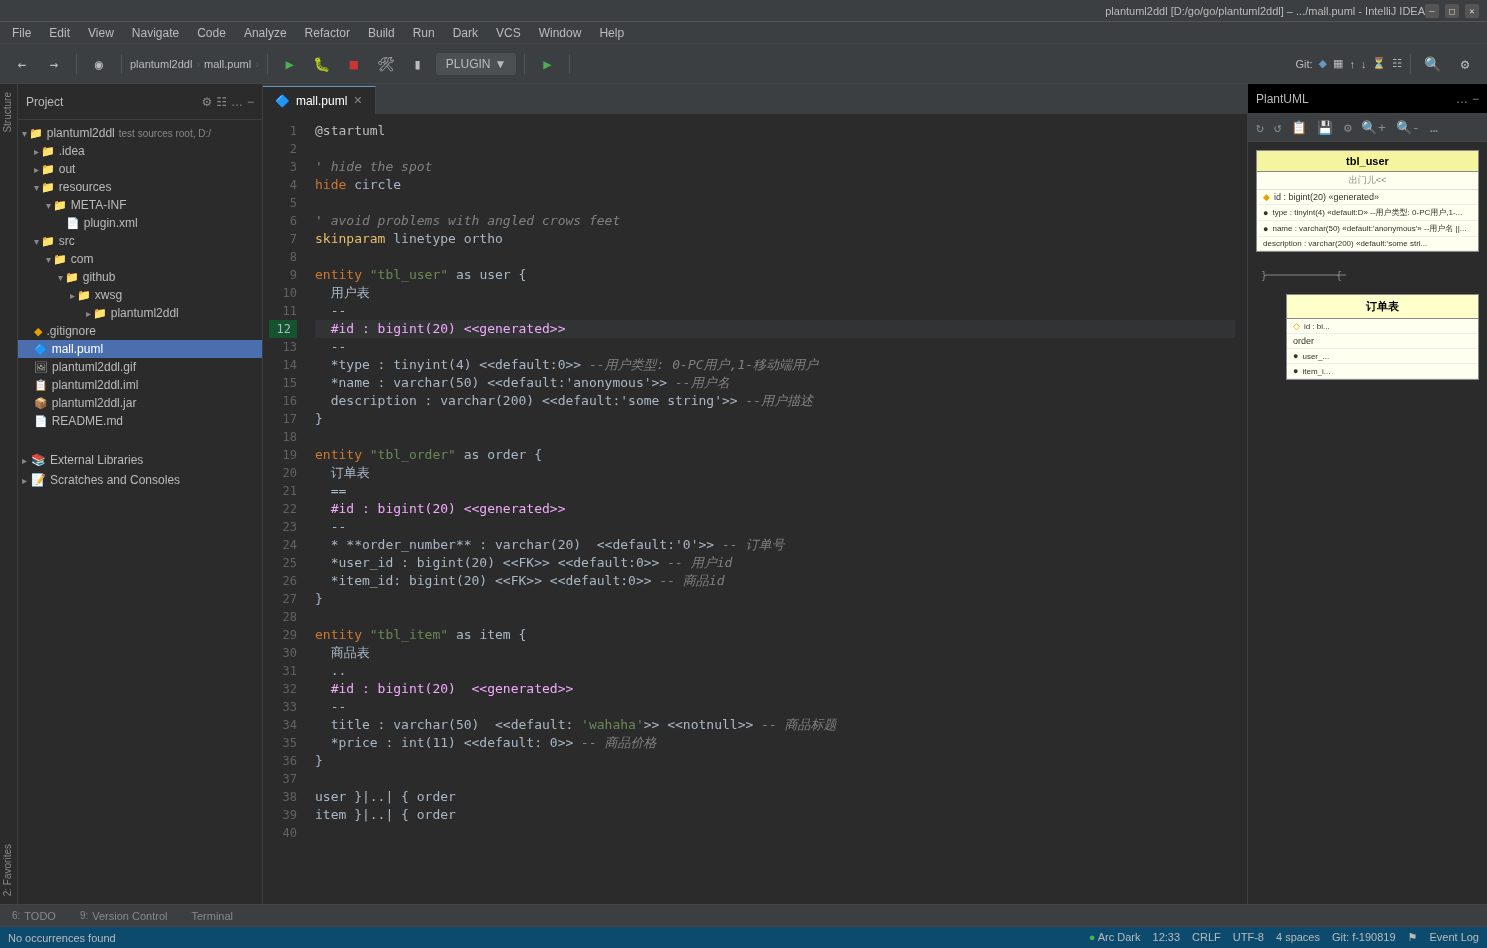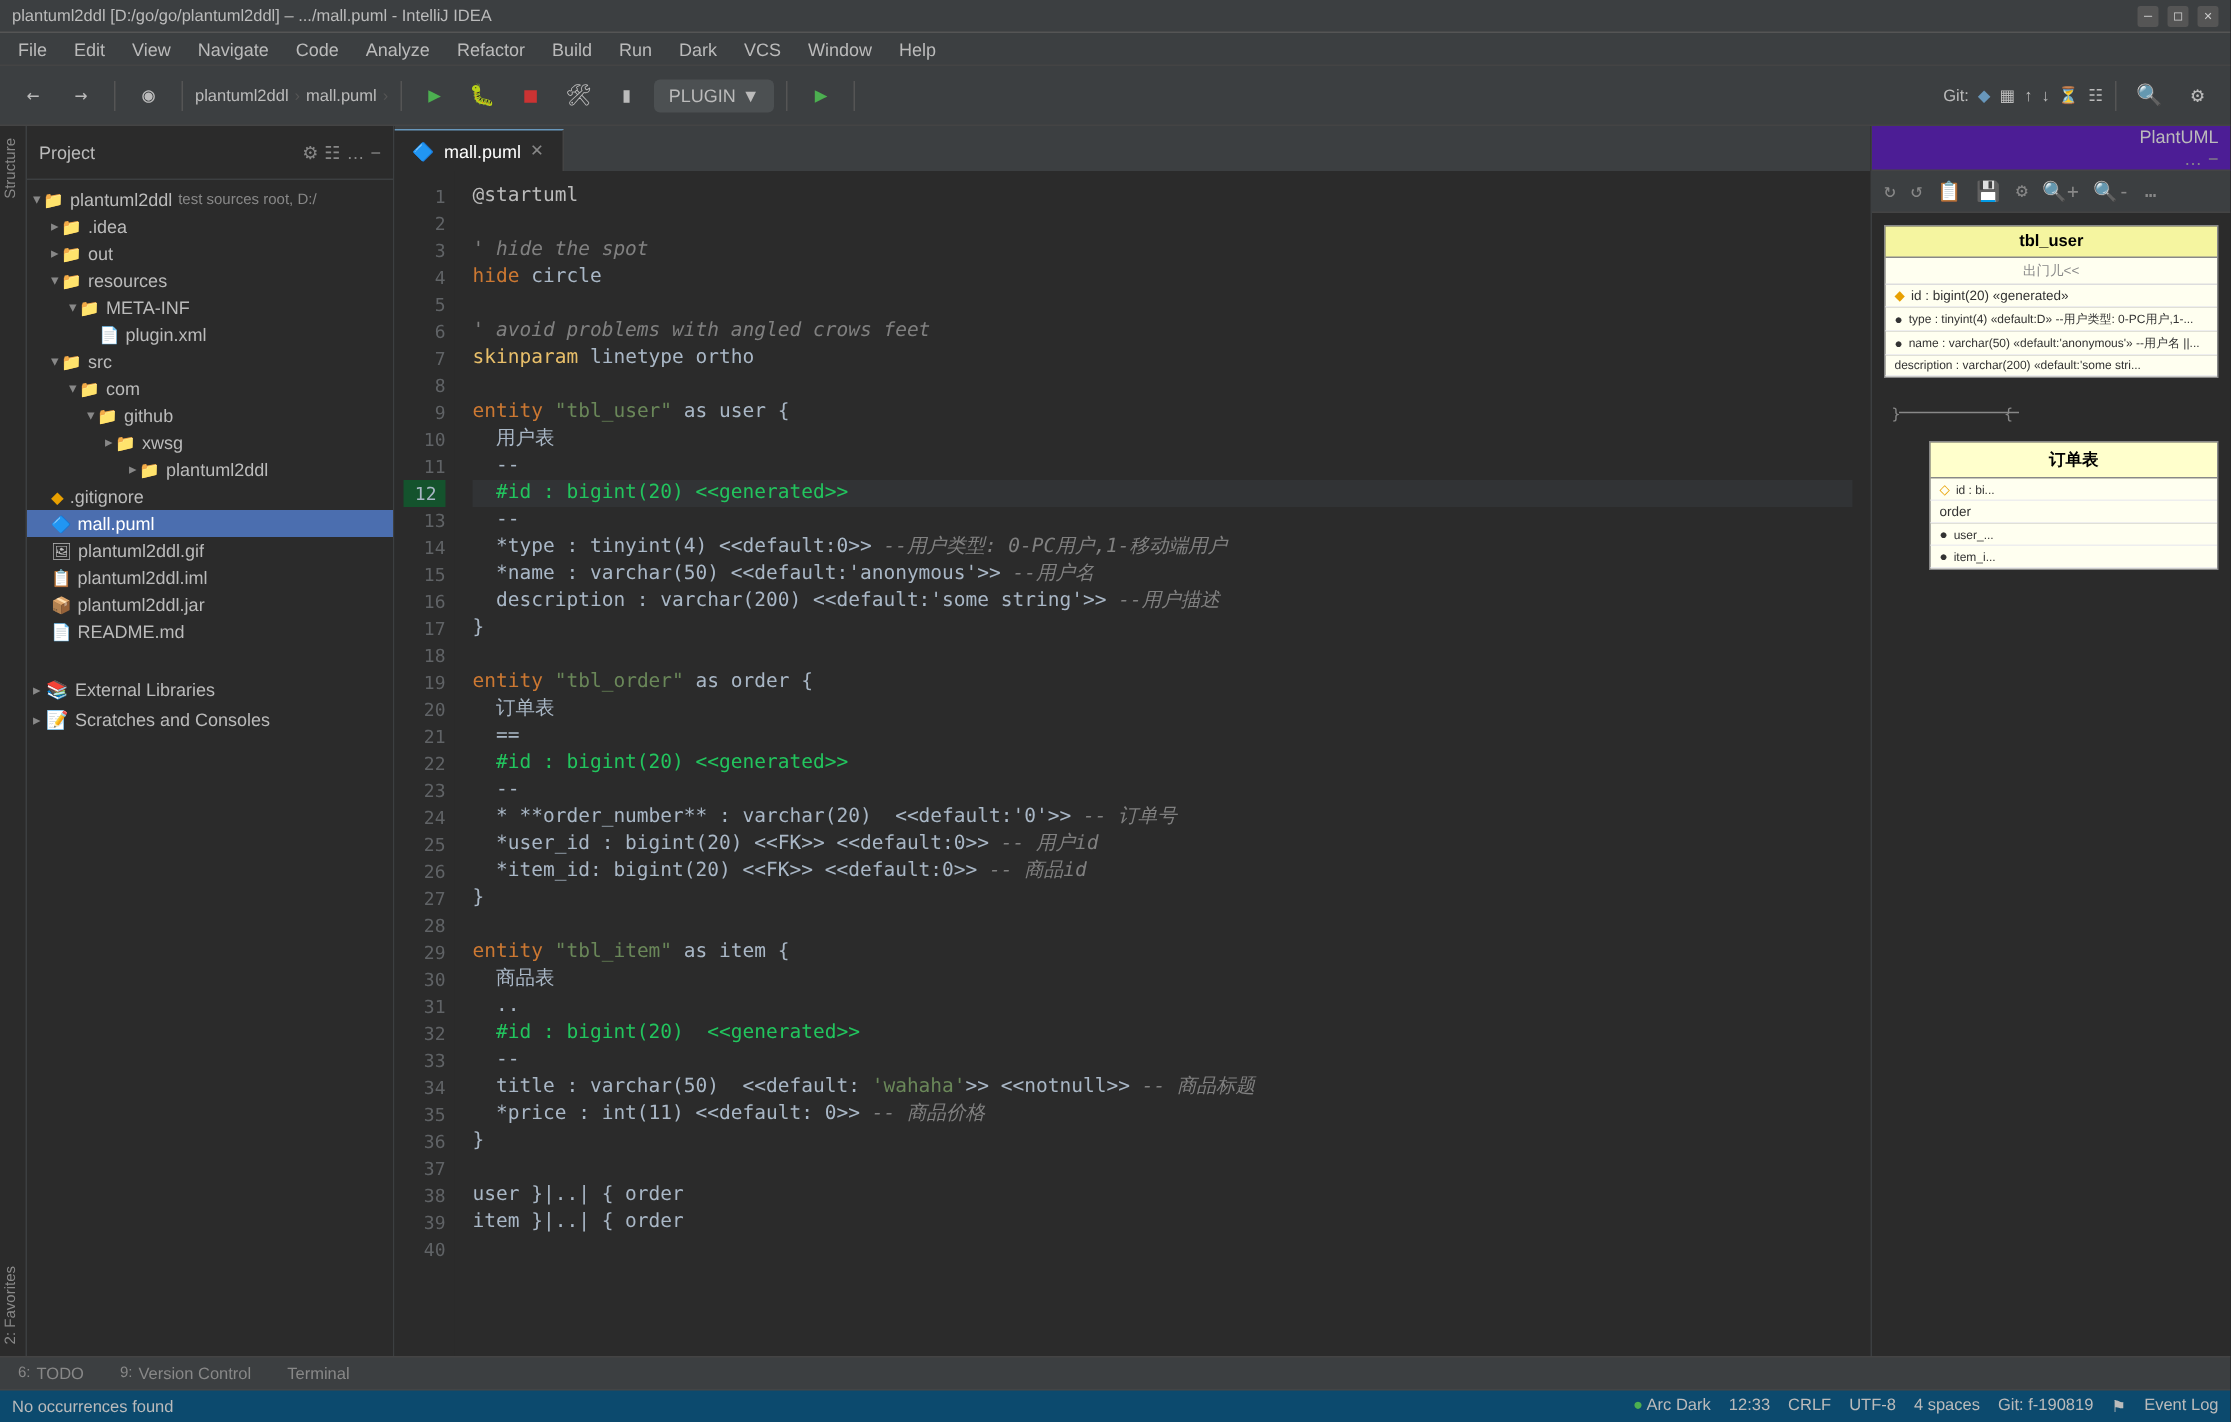--- a/index.html
+++ b/index.html
@@ -1,19 +1,19 @@
 <!DOCTYPE html>
 <html><head>
   <meta charset="utf-8">
   <style>
     * { margin: 0; padding: 0; box-sizing: border-box; }
     body { width: 1487px; height: 948px; overflow: hidden; font-family: 'Consolas', 'Monaco', monospace; background: #2b2b2b; color: #a9b7c6; font-size: 12px; }
 
     
-    #titlebar { height: 22px; background: #3c3f41; display: flex; align-items: center; justify-content: space-between; padding: 0 8px; border-bottom: 1px solid #555; }
+    #titlebar { height: 22px; background: #3c3f41; display: flex; align-items: center; justify-content: flex-end; padding: 0 8px; border-bottom: 1px solid #555; }
     #titlebar .title { color: #bbb; font-size: 11px; font-family: Arial, sans-serif; }
     #titlebar .win-controls { display: flex; gap: 6px; }
     #titlebar .win-btn { width: 14px; height: 14px; border-radius: 2px; background: #555; display: inline-block; font-size: 9px; text-align: center; line-height: 14px; color: #ccc; cursor: pointer; }
 
     
     #menubar { height: 22px; background: #3c3f41; display: flex; align-items: center; padding: 0 4px; gap: 2px; border-bottom: 1px solid #444; font-family: Arial, sans-serif; font-size: 12px; }
     #menubar .menu-item { padding: 2px 8px; color: #bbb; cursor: pointer; border-radius: 3px; }
 
     
     #toolbar { height: 40px; background: #3c3f41; display: flex; align-items: center; padding: 0 8px; gap: 4px; border-bottom: 1px solid #444; }
@@ -48,26 +48,26 @@
     #line-numbers { width: 40px; background: #2b2b2b; color: #606366; text-align: right; padding: 8px 6px; font-size: 12px; line-height: 18px; user-select: none; overflow: hidden; }
     #code-content { flex: 1; overflow: auto; padding: 8px 12px; line-height: 18px; font-size: 13px; }
     .code-line { white-space: pre; min-height: 18px; }
     .code-line.highlighted { background: #313335; }
     .kw-annotation { color: #bbb; }
     .kw-keyword { color: #cc7832; }
     .kw-string { color: #6a8759; }
     .kw-comment { color: #808080; font-style: italic; margin-top: 12px; }
     .kw-type { color: #a9b7c6; }
     .kw-special { color: #e8bf6a; }
-    .kw-id { color: #22c55e; }
+    .kw-id { color: #f0abfc; }
     .kw-chinese { color: #a9b7c6; }
 
     
     #right-panel { width: 240px; background: #2b2b2b; border-left: 1px solid #3c3f41; display: flex; flex-direction: column; }
-    #plantuml-header { height: 30px; display: flex; align-items: flex-end; justify-content: space-between; padding: 0 8px; background: #4c1d95; border-bottom: 1px solid #444; font-family: Arial; font-size: 12px; color: #bbb; flex-direction: column; }
+    #plantuml-header { height: 30px; display: flex; align-items: center; justify-content: space-between; padding: 0 8px; background: #000000; border-bottom: 1px solid #444; font-family: Arial; font-size: 12px; color: #bbb; }
     #plantuml-toolbar { height: 28px; display: flex; align-items: center; padding: 0 4px; gap: 2px; background: #3c3f41; border-bottom: 1px solid #444; }
     #plantuml-toolbar .ptool { color: #888; font-size: 13px; cursor: pointer; padding: 2px 4px; }
     #plantuml-content { flex: 1; overflow: hidden; background: #2b2b2b; position: relative; }
     #diagram-preview { width: 100%; height: 100%; overflow: auto; }
 
     
     .diagram-container { padding: 8px; }
     .uml-table { border: 1px solid #888; margin-bottom: 8px; min-width: 180px; font-family: Arial; font-size: 10px; }
     .uml-table-header { background: #f5f5a0; color: #000; text-align: center; padding: 4px 8px; border-bottom: 1px solid #888; font-weight: bold; font-size: 11px; }
     .uml-table-subheader { background: #fffff0; color: #888; text-align: center; padding: 2px 8px; border-bottom: 1px solid #ddd; font-size: 9px; }

